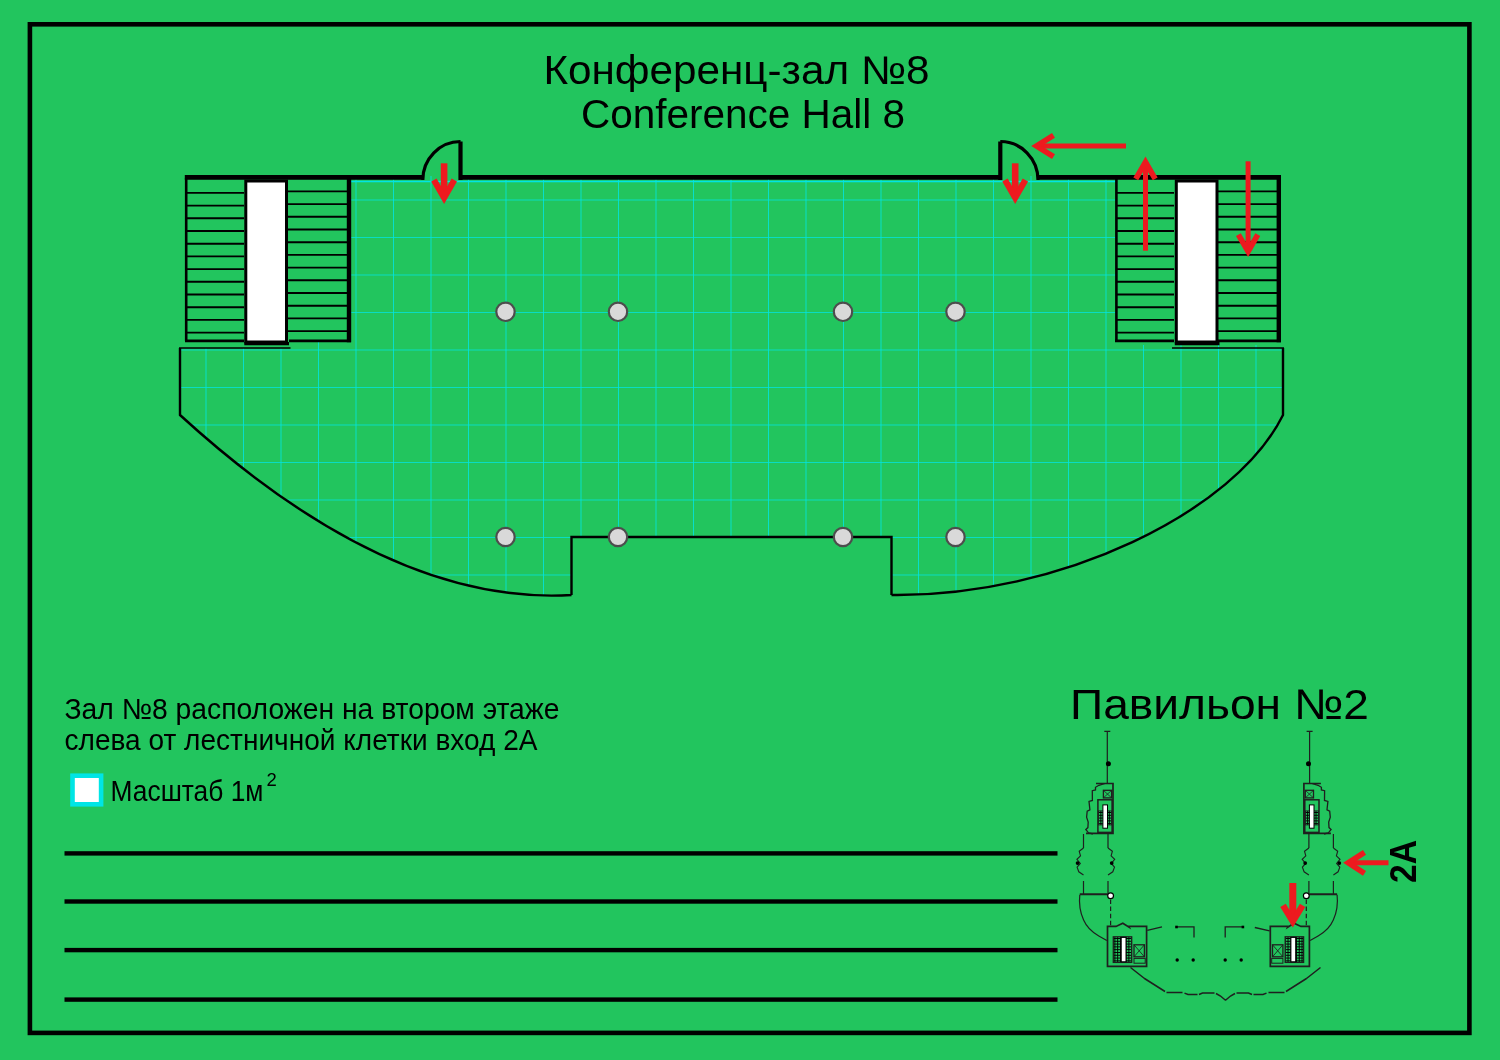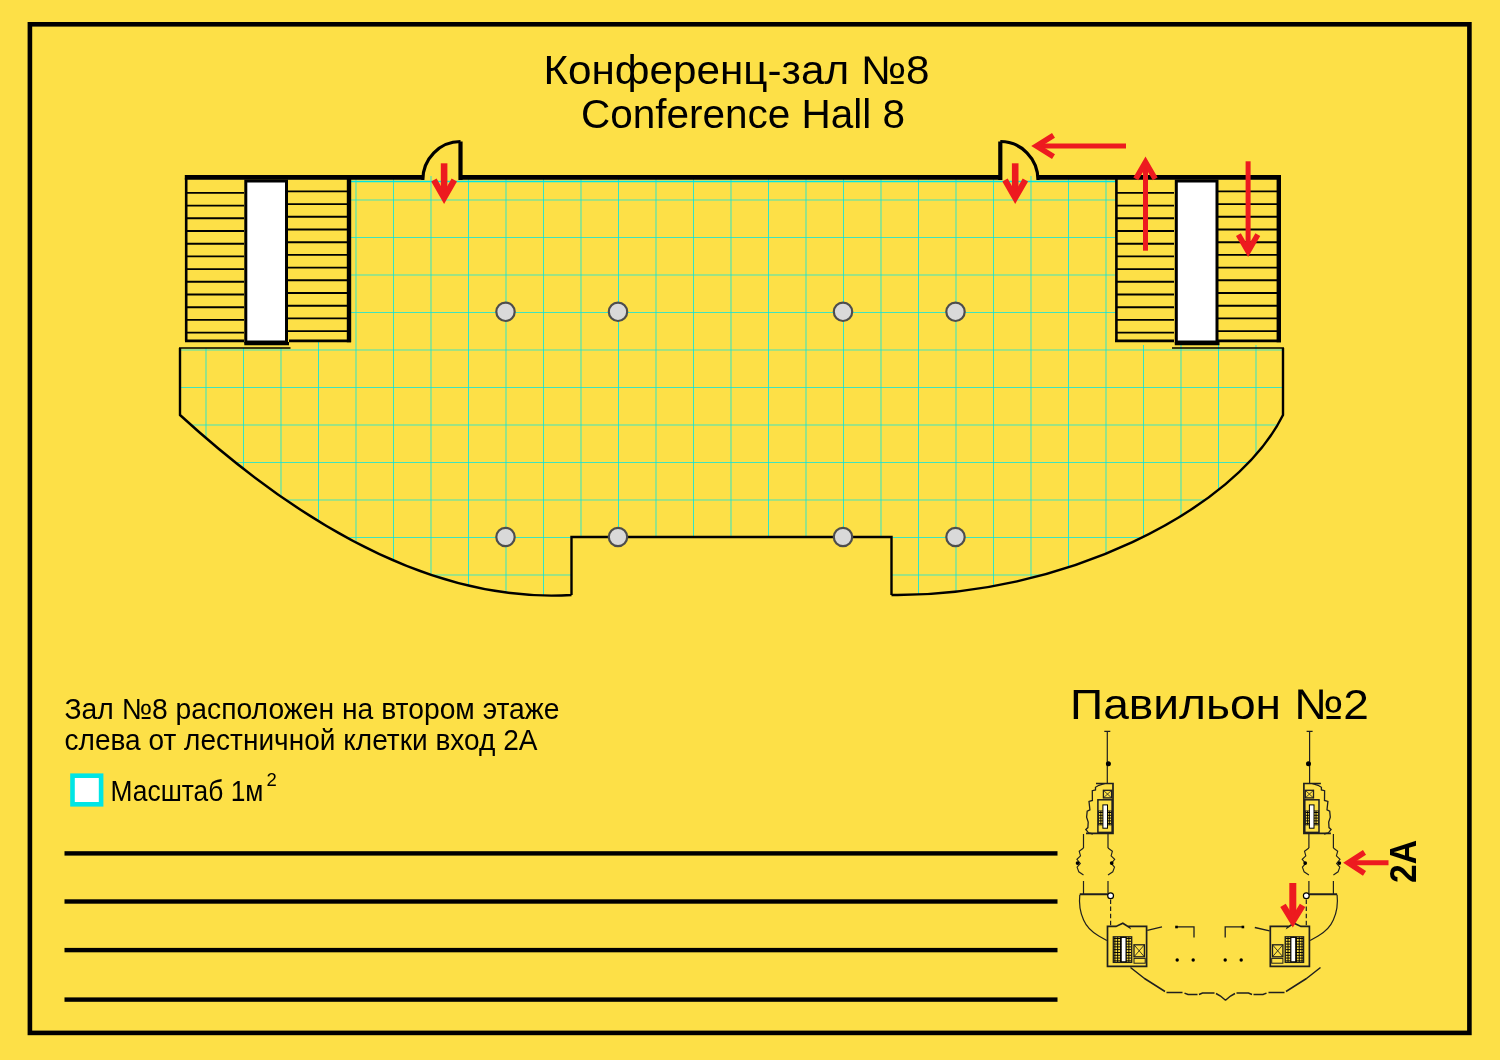--- a/index.html
+++ b/index.html
@@ -1,16 +1,16 @@
 <!DOCTYPE html>
 <html><head>
 <meta charset="utf-8">
 <style>
   html,body{margin:0;padding:0;background:#ffffff;}
-  #page{position:relative;width:1500px;height:1060px;background:#fde047;overflow:hidden;}
+  #page{position:relative;width:1500px;height:1060px;background:#22c55e;overflow:hidden;}
   svg{position:absolute;left:0;top:0;}
   text{font-family:"Liberation Sans", sans-serif;fill:#000000;}
 </style>
 </head>
 <body>
 <div id="page">
 <svg width="1500" height="1060" viewBox="0 0 1500 1060">
 <defs>
   <clipPath id="floorClip">
     <path d="M350,176 H1116 V345 H1283 V415 C1235,512 1060,597 891.5,595 V537 H571.5 V595 Q389,606 180,415 V348 H290.5 V342 H350 Z"></path>

